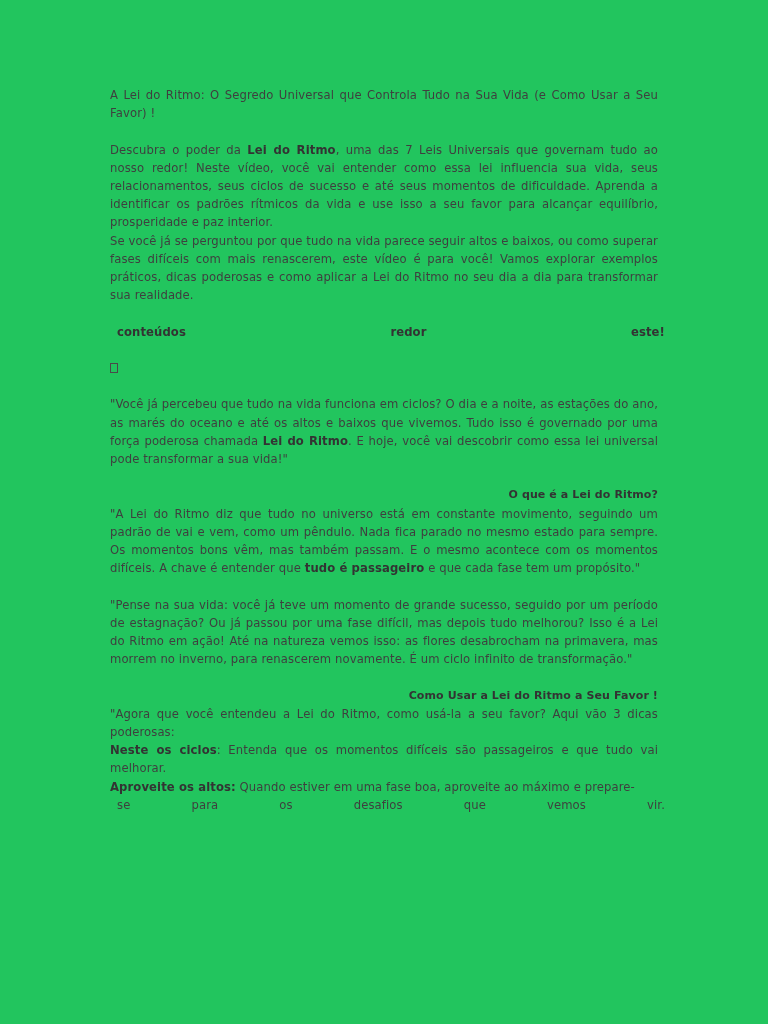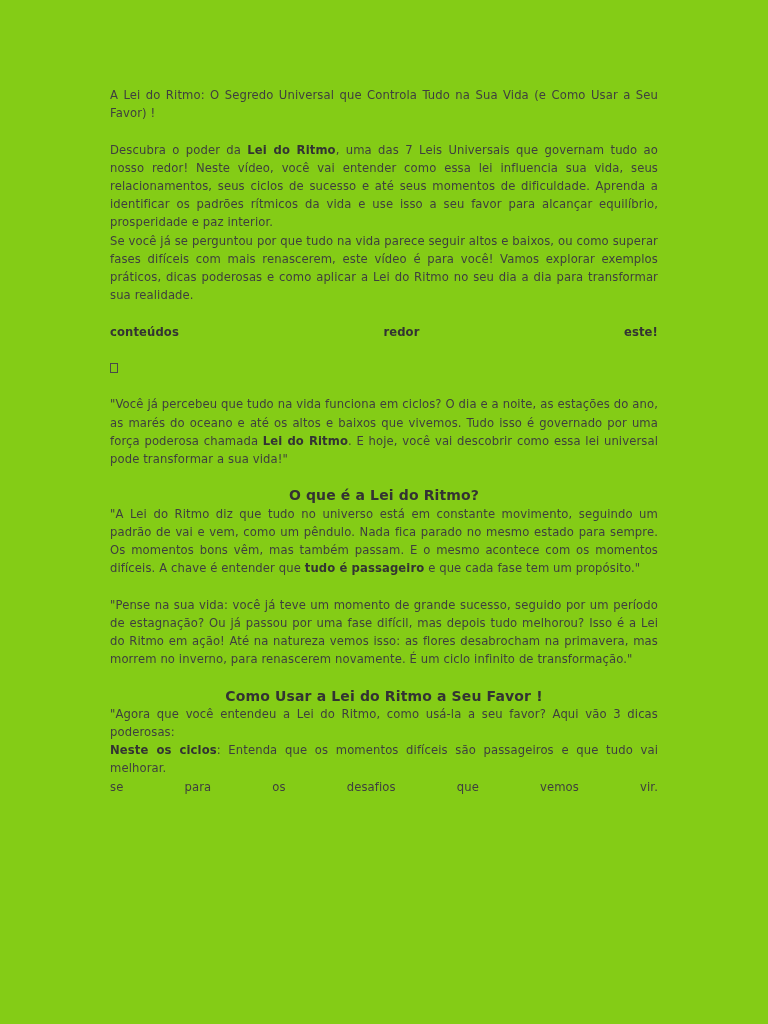--- a/index.html
+++ b/index.html
@@ -11,21 +11,21 @@
     width: 768px;
     height: 1024px;
     font-family: "DejaVu Sans", "Liberation Sans", sans-serif;
     color: #3f3f3f;
     -webkit-font-smoothing: antialiased;
   }
   .page {
     position: relative;
     width: 768px;
     height: 1024px;
-    background: #84cc16;
+    background: #22c55e;
     box-sizing: border-box;
   }
   .content {
     position: absolute;
     left: 110px;
     top: 86px;
     width: 548px;
   }
   p {
     margin: 0;
@@ -45,30 +45,31 @@
     font-weight: 700;
     color: #333333;
   }
   .bold-para {
     font-weight: 700;
     color: #333333;
   }
   .heading {
     font-weight: 700;
     color: #333333;
-    font-size: 14px;
+    font-size: 11px;
     line-height: 18.2px;
     margin: 0;
-    text-align: center;
+    text-align: right;
   }
   
   .stretched {
     display: flex;
     justify-content: space-between;
     width: 100%;
+    margin-left: 7px;
   }
   .stretched > span { white-space: pre; }
   .tofu {
     display: inline-block;
     width: 8px;
     height: 10px;
     border: 1px solid #4a4a4a;
     vertical-align: -1px;
     margin-right: 2px;
     box-sizing: border-box;
@@ -117,20 +118,21 @@
     <p>"Pense na sua vida: você já teve um momento de grande sucesso, seguido por um período de estagnação? Ou já passou por uma fase difícil, mas depois tudo melhorou? Isso é a Lei do Ritmo em ação! Até na natureza vemos isso: as flores desabrocham na primavera, mas morrem no inverno, para renascerem novamente. É um ciclo infinito de transformação."</p>
 
     <div class="blank-line">&nbsp;</div>
 
     <p class="heading">Como Usar a Lei do Ritmo a Seu Favor !</p>
 
     <p>"Agora que você entendeu a Lei do Ritmo, como usá-la a seu favor? Aqui vão 3 dicas poderosas:</p>
 
     <p><b class="b">Neste os ciclos</b><span>: Entenda que os momentos difíceis são passageiros e que tudo vai melhorar.</span></p>
 
+    <p><b class="b">Aproveite os altos:</b><span> Quando estiver em uma fase boa, aproveite ao máximo e prepare-</span></p>
     <p>
       <span class="stretched">
         <span>se</span>
         <span>para</span>
         <span>os</span>
         <span>desafios</span>
         <span>que</span>
         <span>vemos</span>
         <span>vir.</span>
       </span>

